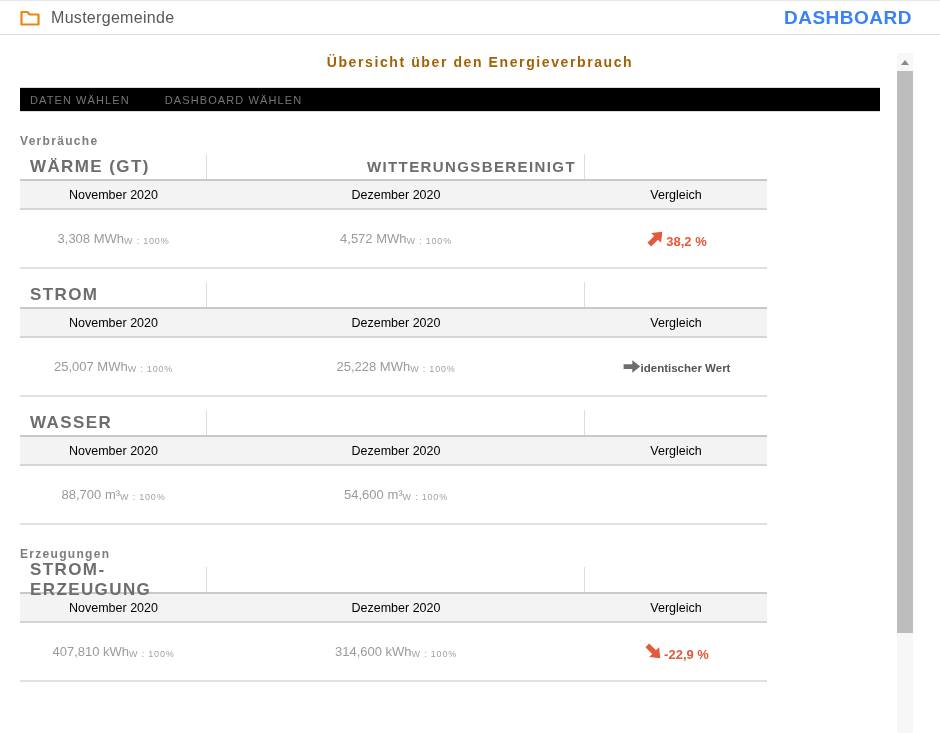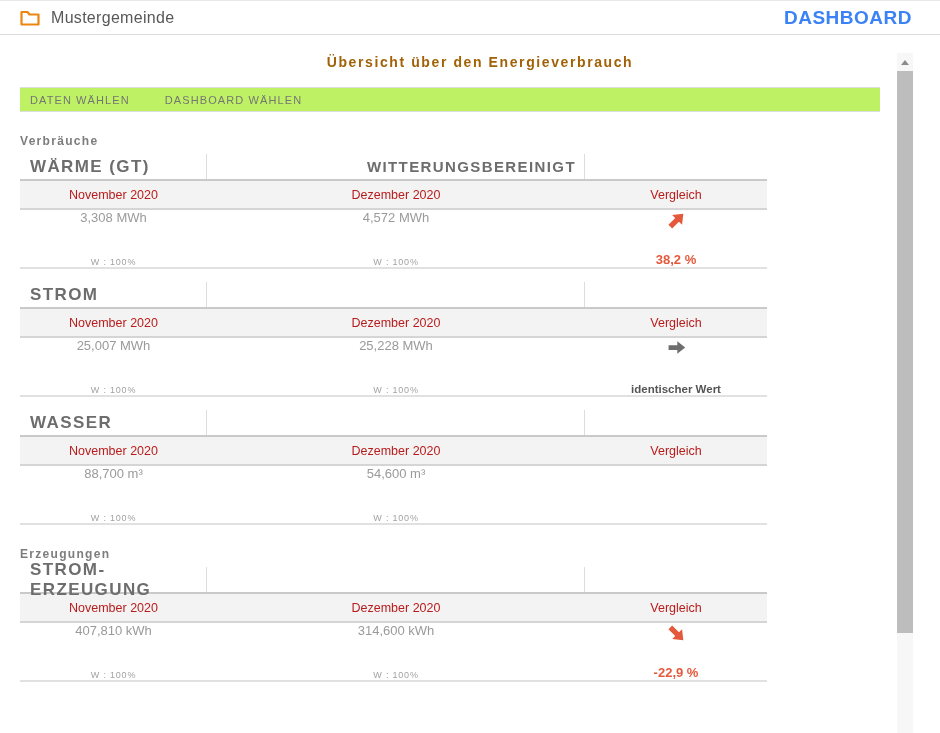--- a/index.html
+++ b/index.html
@@ -14,21 +14,21 @@
   .folder-icon svg { display:block; }
   .topbar-title { font-size:16px; color:#585858; letter-spacing:0.3px; }
   .brand { font-size:19px; font-weight:bold; color:#3b82f6; letter-spacing:0.5px; }
 
   
   .content { padding:0 0 0 20px; }
   .page-heading { margin-top:19px; font-size:14px; font-weight:bold; color:#a16207;
     letter-spacing:1.6px;text-align:center; }
 
   .toolbar { margin-top:17px; width:860px; height:25px; border-top:1px solid #ddd;
-    border-bottom:1px solid #ddd; background:#bef264; display:flex; }
+    border-bottom:1px solid #ddd; background:#000000; display:flex; }
   .toolbar-btn { font-size:11px; color:#757575; letter-spacing:1.1px; padding:0 10px;
     cursor:pointer; background:none; border:none; font-family:inherit; }
   .toolbar-btn + .toolbar-btn { margin-left:15px; }
 
   .group-label { font-size:12px; font-weight:600; color:#7d7d7d; letter-spacing:1.3px; }
   .group-label.first { margin-top:22px; }
   .group-label.second { margin-top:22px; }
 
   
   .tbl { width:747px; margin-top:6px; }
@@ -36,24 +36,24 @@
   .tab-strip { display:flex; height:27px; border-bottom:2px solid #c9c9c9; }
   .tab-cell { height:100%; display:flex; align-items:center; }
   .tab-c1 { width:187px; border-right:1px solid #ddd; padding-left:10px; }
   .tab-c2 { width:378px; border-right:1px solid #ddd; justify-content:flex-end; padding-right:8px; }
   .tab-c3 { flex:1; }
   .tbl-title { font-size:17px; font-weight:bold; color:#6d6d6d; letter-spacing:1.4px; }
   .tbl-badge { font-size:15px; font-weight:bold; color:#6d6d6d; letter-spacing:1.4px; }
 
   .head-row { display:flex; height:29px; background:#f3f3f3; border-bottom:2px solid #d5d5d5; }
   .head-cell { display:flex; align-items:center; justify-content:center;
-    font-size:12.5px; color:#b91c1c; }
+    font-size:12.5px; color:#000000; }
   .data-row { display:flex; height:59px; border-bottom:2px solid #e1e1e1; }
   .c1 { width:187px; } .c2 { width:378px; } .c3 { flex:1; }
-  .data-cell { display:flex; flex-direction:column; align-items:center; justify-content:space-between; }
+  .data-cell { display:flex; align-items:center; justify-content:center; }
   .val { font-size:13px; color:#9a9a9a; }
   .sub { font-size:9px; color:#a2a2a2; letter-spacing:0.8px; margin-top:4px; }
 
   
   .cmp-arrow-wrap { line-height:0; }
   .cmp-arrow-wrap svg { display:block; }
   .cmp-arrow-wrap.v-up-right svg { transform:rotate(-45deg); }
   .cmp-arrow-wrap.v-down-right svg { transform:rotate(45deg); }
   .cmp-label { margin-top:6px; font-size:13px; font-weight:bold; }
   .cmp.v-bad .arrow-shape { fill:#e4593c; }

